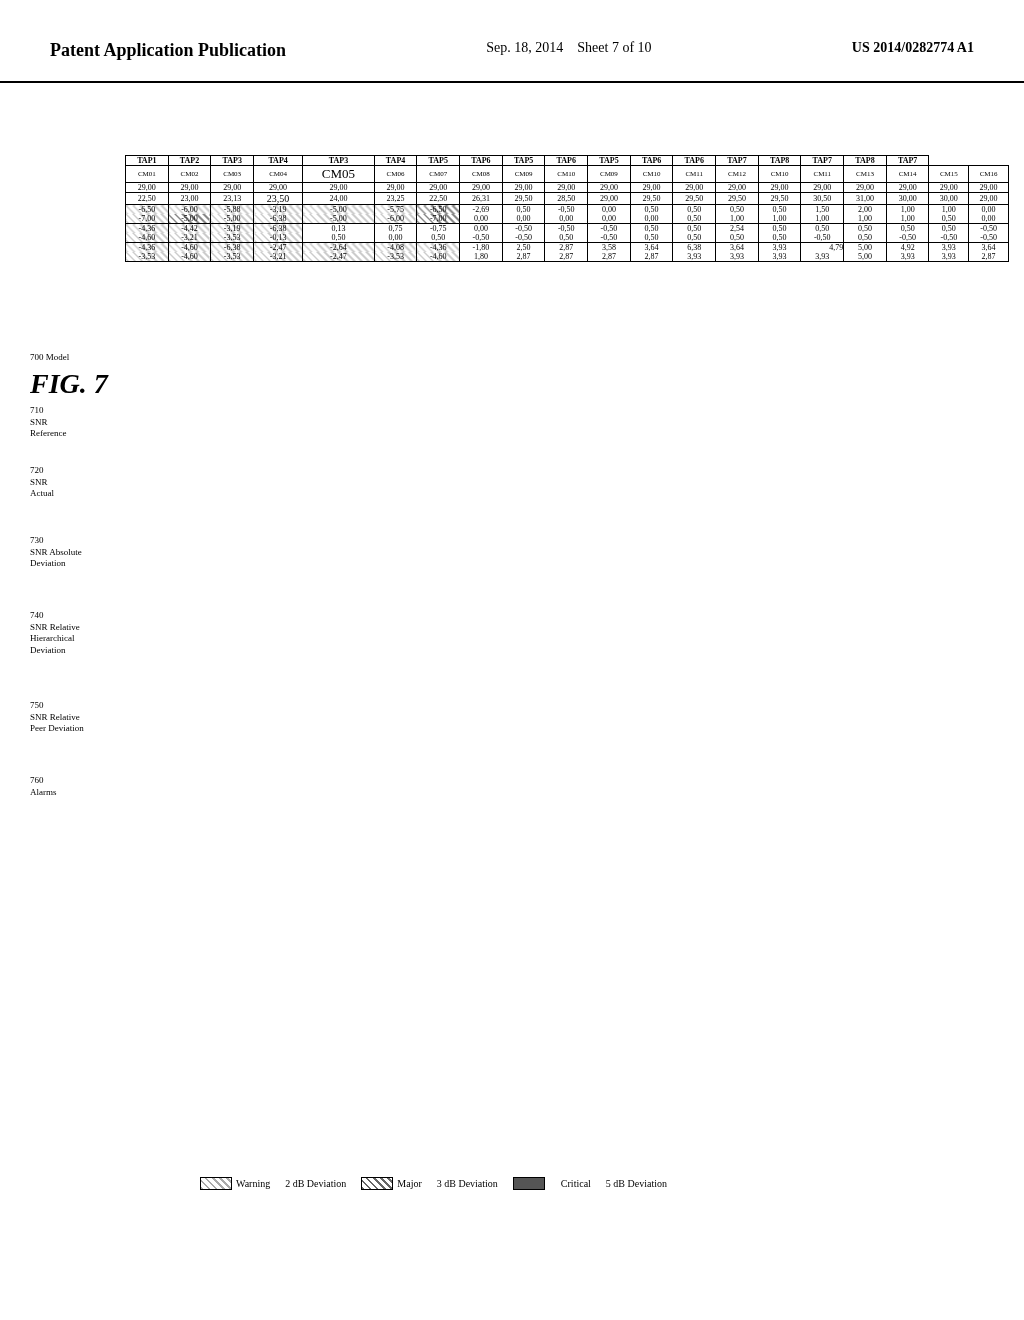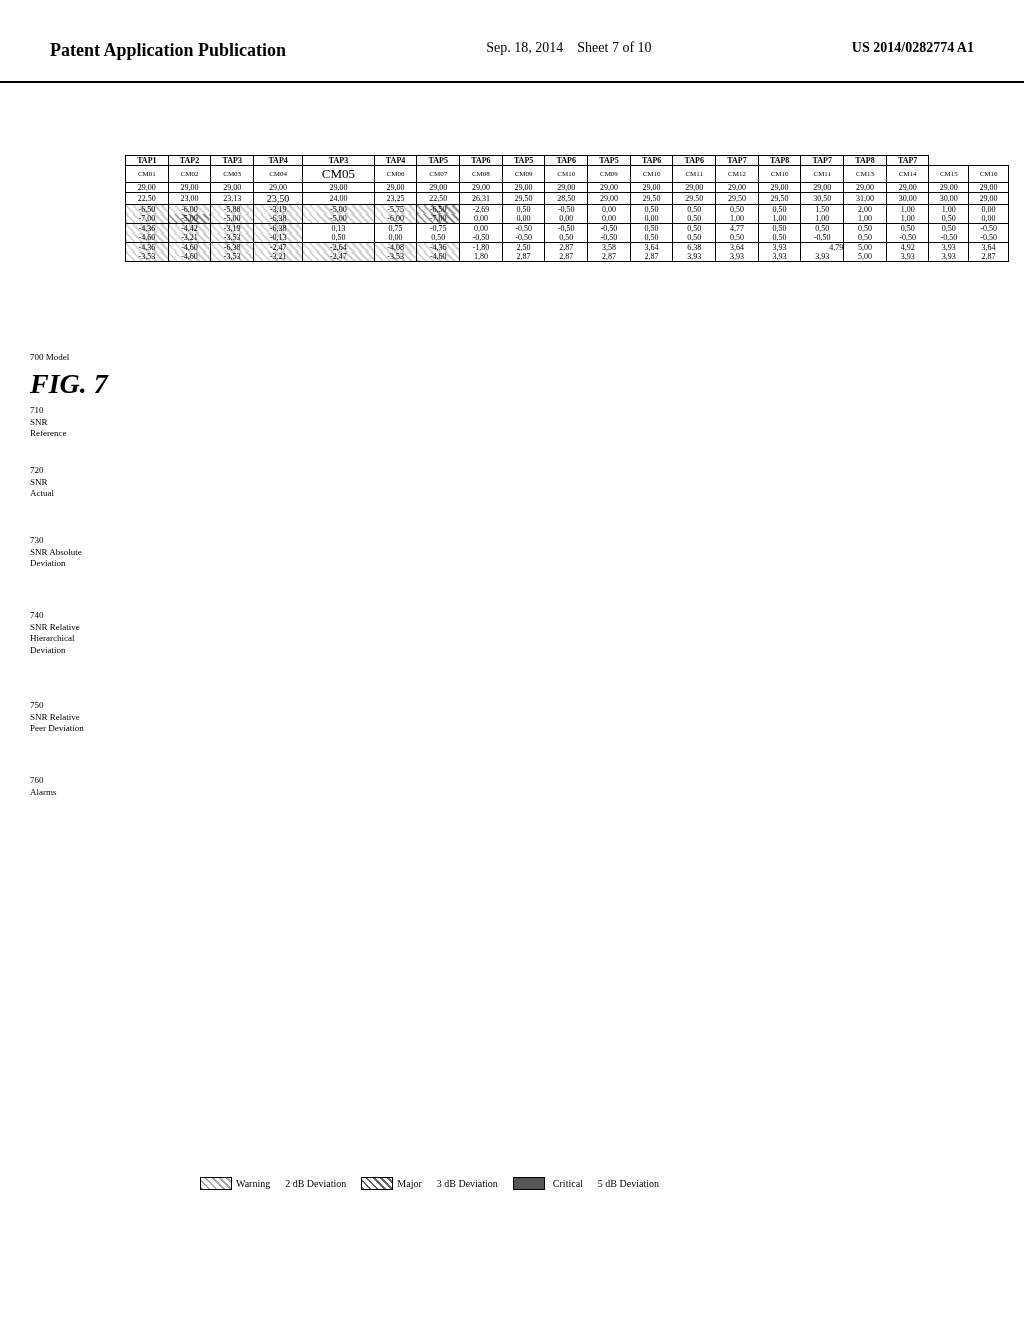--- a/index.html
+++ b/index.html
@@ -242,21 +242,21 @@
           <td style="border:1px solid #000; border-bottom:none; text-align:center; font-size:8px;" class="hatch-warning">-6,38</td>
           <td style="border:1px solid #000; border-bottom:none; text-align:center; font-size:8px;">0,13</td>
           <td style="border:1px solid #000; border-bottom:none; text-align:center; font-size:8px;">0,75</td>
           <td style="border:1px solid #000; border-bottom:none; text-align:center; font-size:8px;">-0,75</td>
           <td style="border:1px solid #000; border-bottom:none; text-align:center; font-size:8px;">0,00</td>
           <td style="border:1px solid #000; border-bottom:none; text-align:center; font-size:8px;">-0,50</td>
           <td style="border:1px solid #000; border-bottom:none; text-align:center; font-size:8px;">-0,50</td>
           <td style="border:1px solid #000; border-bottom:none; text-align:center; font-size:8px;">-0,50</td>
           <td style="border:1px solid #000; border-bottom:none; text-align:center; font-size:8px;">0,50</td>
           <td style="border:1px solid #000; border-bottom:none; text-align:center; font-size:8px;">0,50</td>
-          <td style="border:1px solid #000; border-bottom:none; text-align:center; font-size:8px;">4,77</td>
+          <td style="border:1px solid #000; border-bottom:none; text-align:center; font-size:8px;">2,54</td>
           <td style="border:1px solid #000; border-bottom:none; text-align:center; font-size:8px;">0,50</td>
           <td style="border:1px solid #000; border-bottom:none; text-align:center; font-size:8px;">0,50</td>
           <td style="border:1px solid #000; border-bottom:none; text-align:center; font-size:8px;">0,50</td>
           <td style="border:1px solid #000; border-bottom:none; text-align:center; font-size:8px;">0,50</td>
           <td style="border:1px solid #000; border-bottom:none; text-align:center; font-size:8px;">0,50</td>
           <td style="border:1px solid #000; border-bottom:none; text-align:center; font-size:8px;">-0,50</td>
         </tr>
         <tr>
           <td style="border:1px solid #000; border-top:none; text-align:center; font-size:8px;" class="hatch-warning">-4,60</td>
           <td style="border:1px solid #000; border-top:none; text-align:center; font-size:8px;" class="hatch-warning">-3,21</td>
@@ -337,20 +337,20 @@
   <div>
     <span>2 dB Deviation</span>
   </div>
   <div style="display:flex; align-items:center; gap:4px;">
     <div style="width:32px; height:13px; border:1px solid #000; background:repeating-linear-gradient(45deg,#666,#666 2px,#fff 2px,#fff 5px);"></div>
     <span>Major</span>
   </div>
   <div>
     <span>3 dB Deviation</span>
   </div>
-  <div style="display:flex; align-items:center; gap:8px;">
+  <div style="display:flex; align-items:center; gap:16px;">
     <div style="width:32px; height:13px; border:1px solid #000; background:#555;"></div>
     <span>Critical</span>
   </div>
   <div>
     <span>5 dB Deviation</span>
   </div>
 </div>
 
 </body></html>

